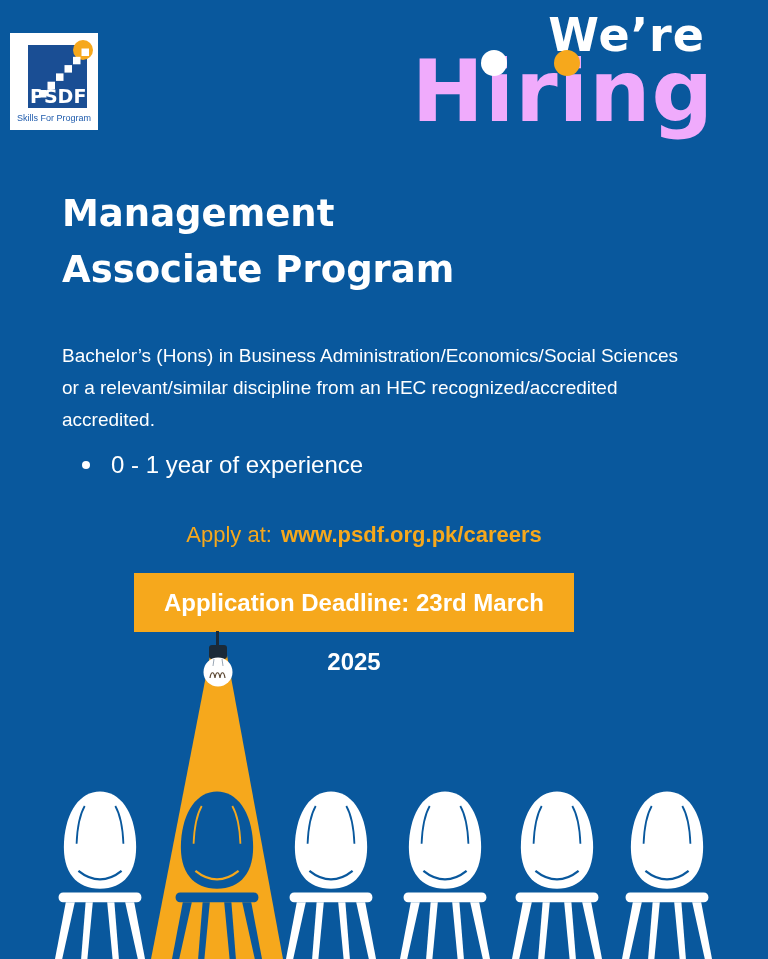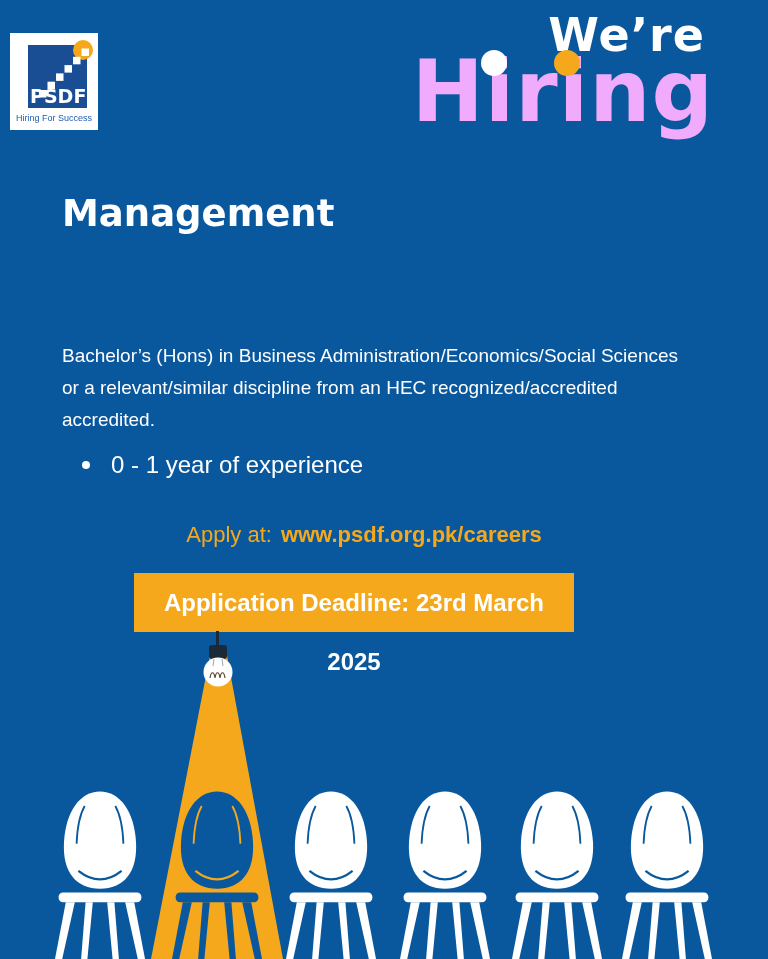--- a/index.html
+++ b/index.html
@@ -78,32 +78,33 @@
       <g fill="#ffffff">
         <rect x="29" y="57" width="7.5" height="7.5"></rect>
         <rect x="37.5" y="48.7" width="7.5" height="7.5"></rect>
         <rect x="46" y="40.4" width="7.5" height="7.5"></rect>
         <rect x="54.5" y="32.1" width="7.5" height="7.5"></rect>
         <rect x="63" y="23.8" width="7.5" height="7.5"></rect>
         <rect x="71.5" y="15.5" width="7.5" height="7.5"></rect>
       </g>
       <text x="20" y="70" font-family="DejaVu Sans, sans-serif" font-weight="bold" font-size="19" fill="#ffffff">PSDF</text>
     </svg>
-    <div class="logo-tagline">Hiring For Success</div>
+    <div class="logo-tagline">Skills For Program</div>
   </div>
 
   <div class="were">We’re</div>
   <div class="hiring">
     <span>Hiring</span>
     <span class="dot dot-white"></span>
     <span class="dot dot-yellow"></span>
   </div>
 
   <div class="title">
     <div>Management</div>
+    <div>Associate Program</div>
   </div>
 
   <div class="body-text">
     <div>Bachelor’s (Hons) in Business Administration/Economics/Social Sciences</div>
     <div>or a relevant/similar discipline from an HEC recognized/accredited</div>
     <div>accredited.</div>
   </div>
 
   <div class="bullet-row">
     <div class="bullet-dot"></div>

